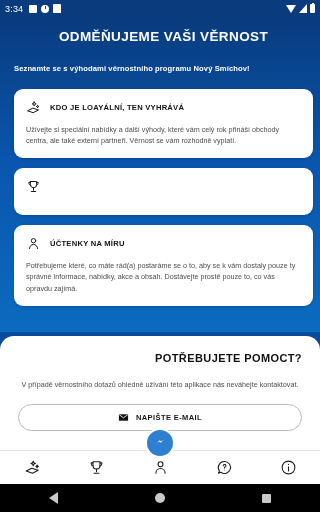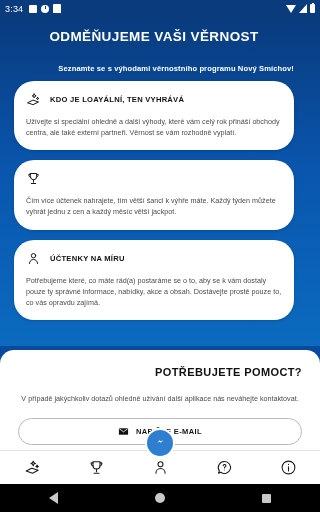--- a/index.html
+++ b/index.html
@@ -81,45 +81,45 @@
     position: absolute;
     top: 17px;
     left: 0;
     width: 320px;
     bottom: 62px;
     overflow: hidden;
   }
 
   .hero {
     background: linear-gradient(180deg,#093b7d 0%, #0a55ad 45%, #0b6bbf 100%);
-    padding: 10px 26px 16px 14px;
+    padding: 10px 7px 16px 14px;
   }
 
   .hero-title {
     color: #ffffff;
     font-size: 13.5px;
     font-weight: bold;
     text-align: center;
     letter-spacing: 0.4px;
     margin-top: 2px;
   }
 
   .hero-sub {
     color: #ffffff;
     font-size: 7.6px;
     font-weight: bold;
-    text-align: right;
+    text-align: left;
     margin-top: 20px;
-    margin-bottom: 8px;
+    margin-bottom: 16px;
     letter-spacing: 0.1px;
   }
 
   .card {
     background: #ffffff;
-    border-radius: 20px;
+    border-radius: 9px;
     padding: 11px 12px 12px 12px;
     margin-bottom: 10px;
     box-shadow: 0 1px 3px rgba(0,0,0,0.18);
   }
 
   .card-head {
     display: flex;
     align-items: center;
     gap: 9px;
     margin-bottom: 9px;
@@ -277,55 +277,54 @@
         <div class="card-head">
           <span class="card-ic">
             <svg viewBox="0 0 24 24" fill="none" stroke="#1a1a1a" stroke-width="1.6" stroke-linecap="round" stroke-linejoin="round">
               <path d="M3 17l8-4 9 3-8 4z"></path>
               <path d="M13 3l1 2.2 2.2 1-2.2 1-1 2.2-1-2.2-2.2-1 2.2-1z"></path>
               <path d="M18.5 8.5l.6 1.3 1.3.6-1.3.6-.6 1.3-.6-1.3-1.3-.6 1.3-.6z"></path>
             </svg>
           </span>
           <span class="card-title">KDO JE LOAYÁLNÍ, TEN VYHRÁVÁ</span>
         </div>
-        <div class="card-body">Užívejte si speciální ohledně a další výhody, které vám celý rok přináší obchody centra, ale také externí partneři. Věrnost se vám rozhodně vyplatí.</div>
+        <div class="card-body">Užívejte si speciální nabídky a další výhody, které vám celý rok přináší obchody centra, ale také externí partneři. Věrnost se vám rozhodně vyplatí.</div>
       </div>
 
       <div class="card">
         <div class="card-head">
           <span class="card-ic">
             <svg viewBox="0 0 24 24" fill="none" stroke="#1a1a1a" stroke-width="1.6" stroke-linecap="round" stroke-linejoin="round">
               <path d="M7 4h10v5a5 5 0 0 1-10 0z"></path>
               <path d="M7 5.5H4.5v1.5A3.5 3.5 0 0 0 7.5 10"></path>
               <path d="M17 5.5h2.5v1.5A3.5 3.5 0 0 1 16.5 10"></path>
               <path d="M12 14v4"></path>
               <path d="M8.5 20h7"></path>
             </svg>
           </span>
         </div>
-        <div class="card-body">Čím více účtenek nahrajete, tím větší šanci k výhře máte. Každý týden můžete vyhrát jednu z cen a každý měsíc větší jackpot.</div>
       </div>
 
       <div class="card">
         <div class="card-head">
           <span class="card-ic">
             <svg viewBox="0 0 24 24" fill="none" stroke="#1a1a1a" stroke-width="1.6" stroke-linecap="round" stroke-linejoin="round">
               <circle cx="12" cy="7.5" r="3.5"></circle>
               <path d="M5.5 20a6.5 6.5 0 0 1 13 0"></path>
             </svg>
           </span>
           <span class="card-title">ÚČTENKY NA MÍRU</span>
         </div>
         <div class="card-body">Potřebujeme které, co máte rád(a) postaráme se o to, aby se k vám dostaly pouze ty správné informace, nabídky, akce a obsah. Dostávejte prostě pouze to, co vás opravdu zajímá.</div>
       </div>
     </div>
 
     <div class="help">
       <div class="help-title">POTŘEBUJETE POMOCT?</div>
-      <div class="help-sub">V případě jakýchkoliv dotazů ohledně užívání další aplikace nás neváhejte kontaktovat.</div>
+      <div class="help-sub">V případě věrnostního dotazů ohledně užívání této aplikace nás neváhejte kontaktovat.</div>
 
       <div class="obtn">
         <span>
           <svg viewBox="0 0 24 24" fill="#111111">
             <path d="M2 5h20v14H2z" fill="#111111"></path>
             <path d="M2.8 6l9.2 6.6L21.2 6" fill="none" stroke="#ffffff" stroke-width="1.8"></path>
           </svg>
         </span>
         <span>NAPIŠTE E-MAIL</span>
       </div>

